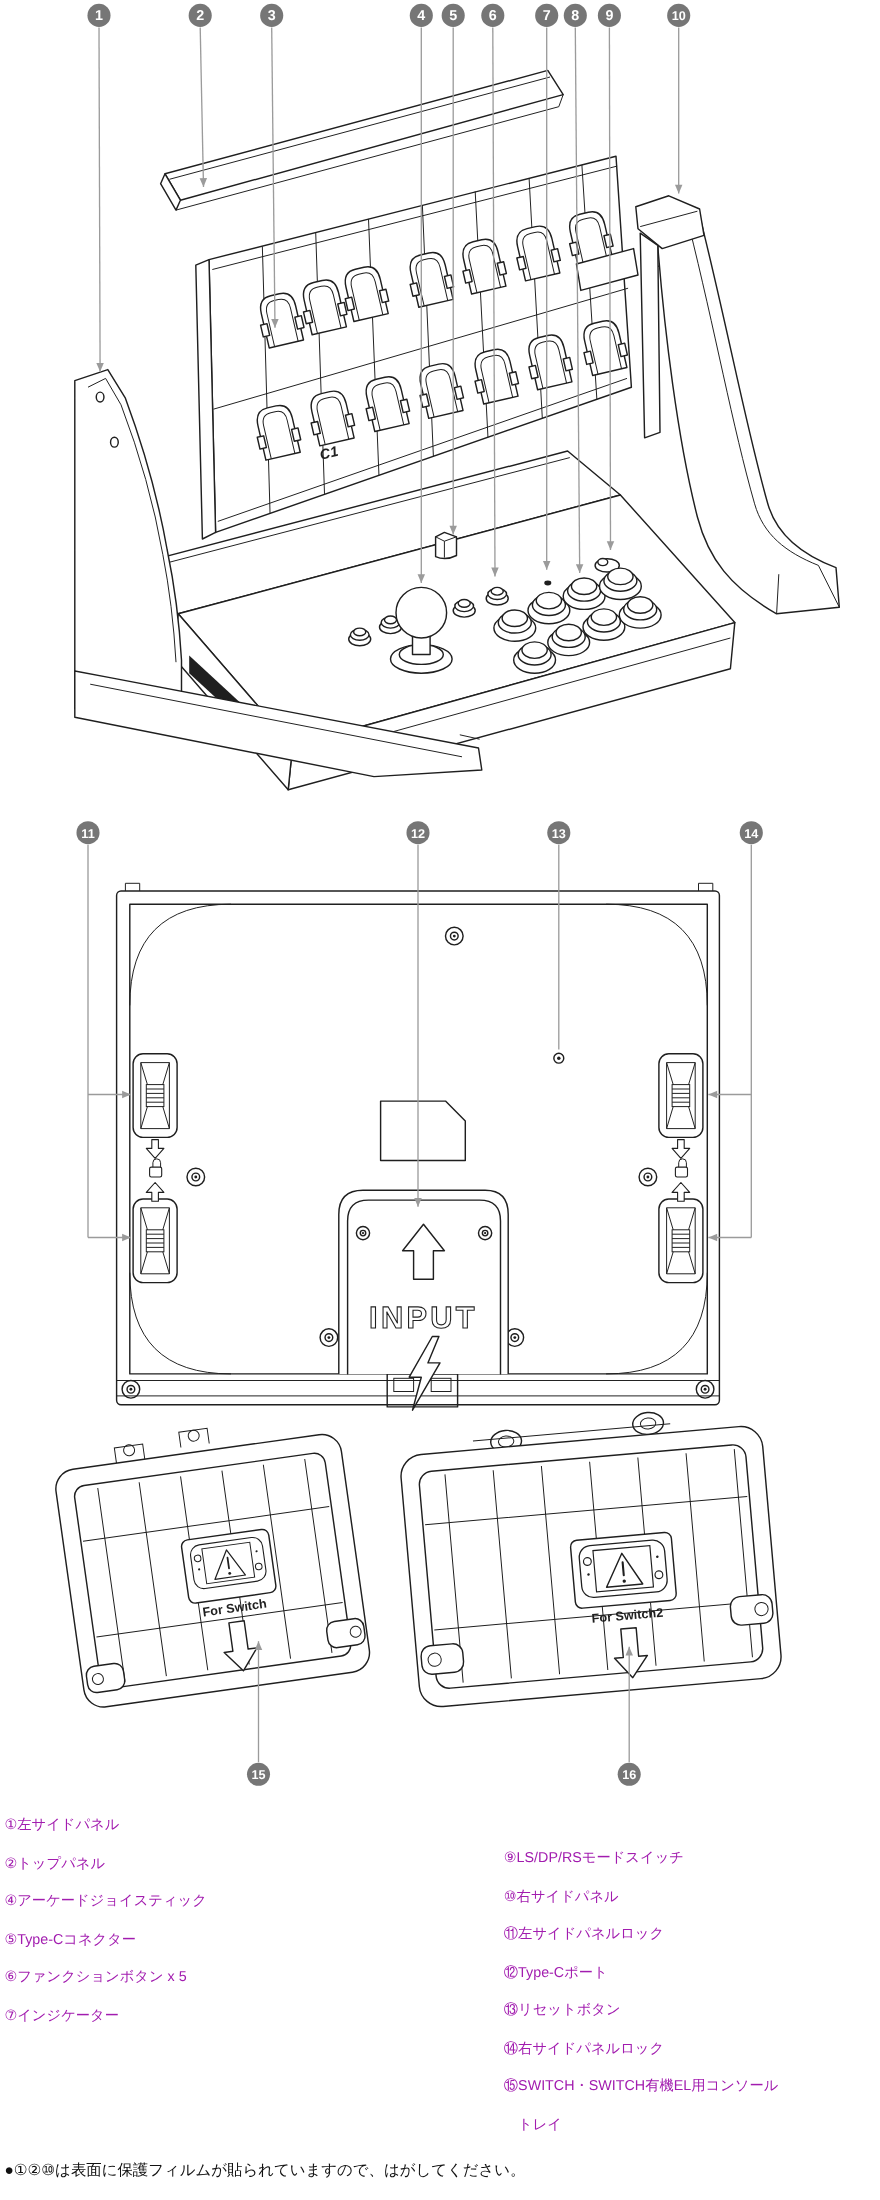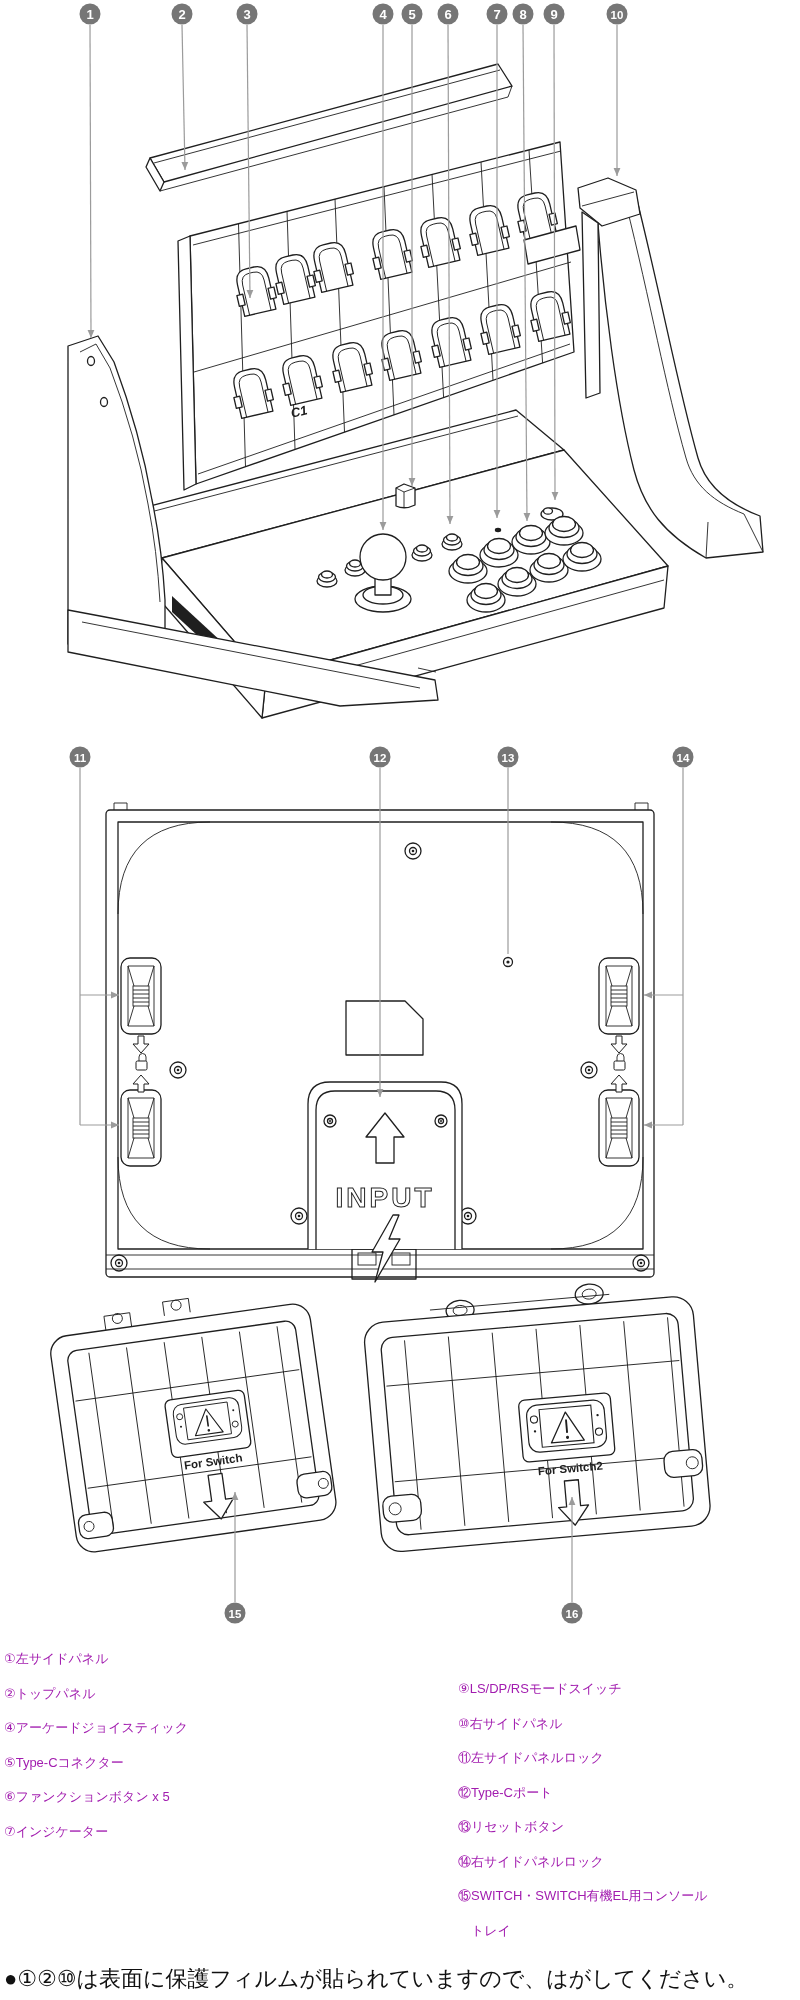--- a/index.html
+++ b/index.html
@@ -7,21 +7,21 @@
         font-family:"Liberation Sans","DejaVu Sans",sans-serif;}
   #diagram{position:absolute;left:0;top:0;}
   .art{stroke:#1f1f1f;fill:none;stroke-width:1.3;stroke-linejoin:round;stroke-linecap:round;}
   .artw{stroke:#1f1f1f;fill:#ffffff;stroke-width:1.3;stroke-linejoin:round;}
   .thin{stroke:#1f1f1f;fill:none;stroke-width:0.9;}
   .dark{fill:#1f1f1f;stroke:none;}
   .parts-list{position:absolute;left:0;top:0;width:800px;color:#111;}
   .pl-col{position:absolute;font-size:13px;line-height:34.5px;white-space:nowrap;color:#a21caf;}
   .pl-left{left:4px;top:1642px;}
   .pl-right{left:458px;top:1672px;}
-  .pl-note{position:absolute;left:4px;top:1964px;font-size:22px;white-space:nowrap;color:#111;}
+  .pl-note{position:absolute;left:4px;top:1964px;font-size:14px;white-space:nowrap;color:#111;}
   text.svgtxt{font-family:"Liberation Sans","DejaVu Sans",sans-serif;}
 </style>
 </head>
 <body>
 
 <div id="page">
 
 <svg id="diagram" width="800" height="1630" viewBox="0 0 800 1630">
   <defs>
     <g id="arch">

